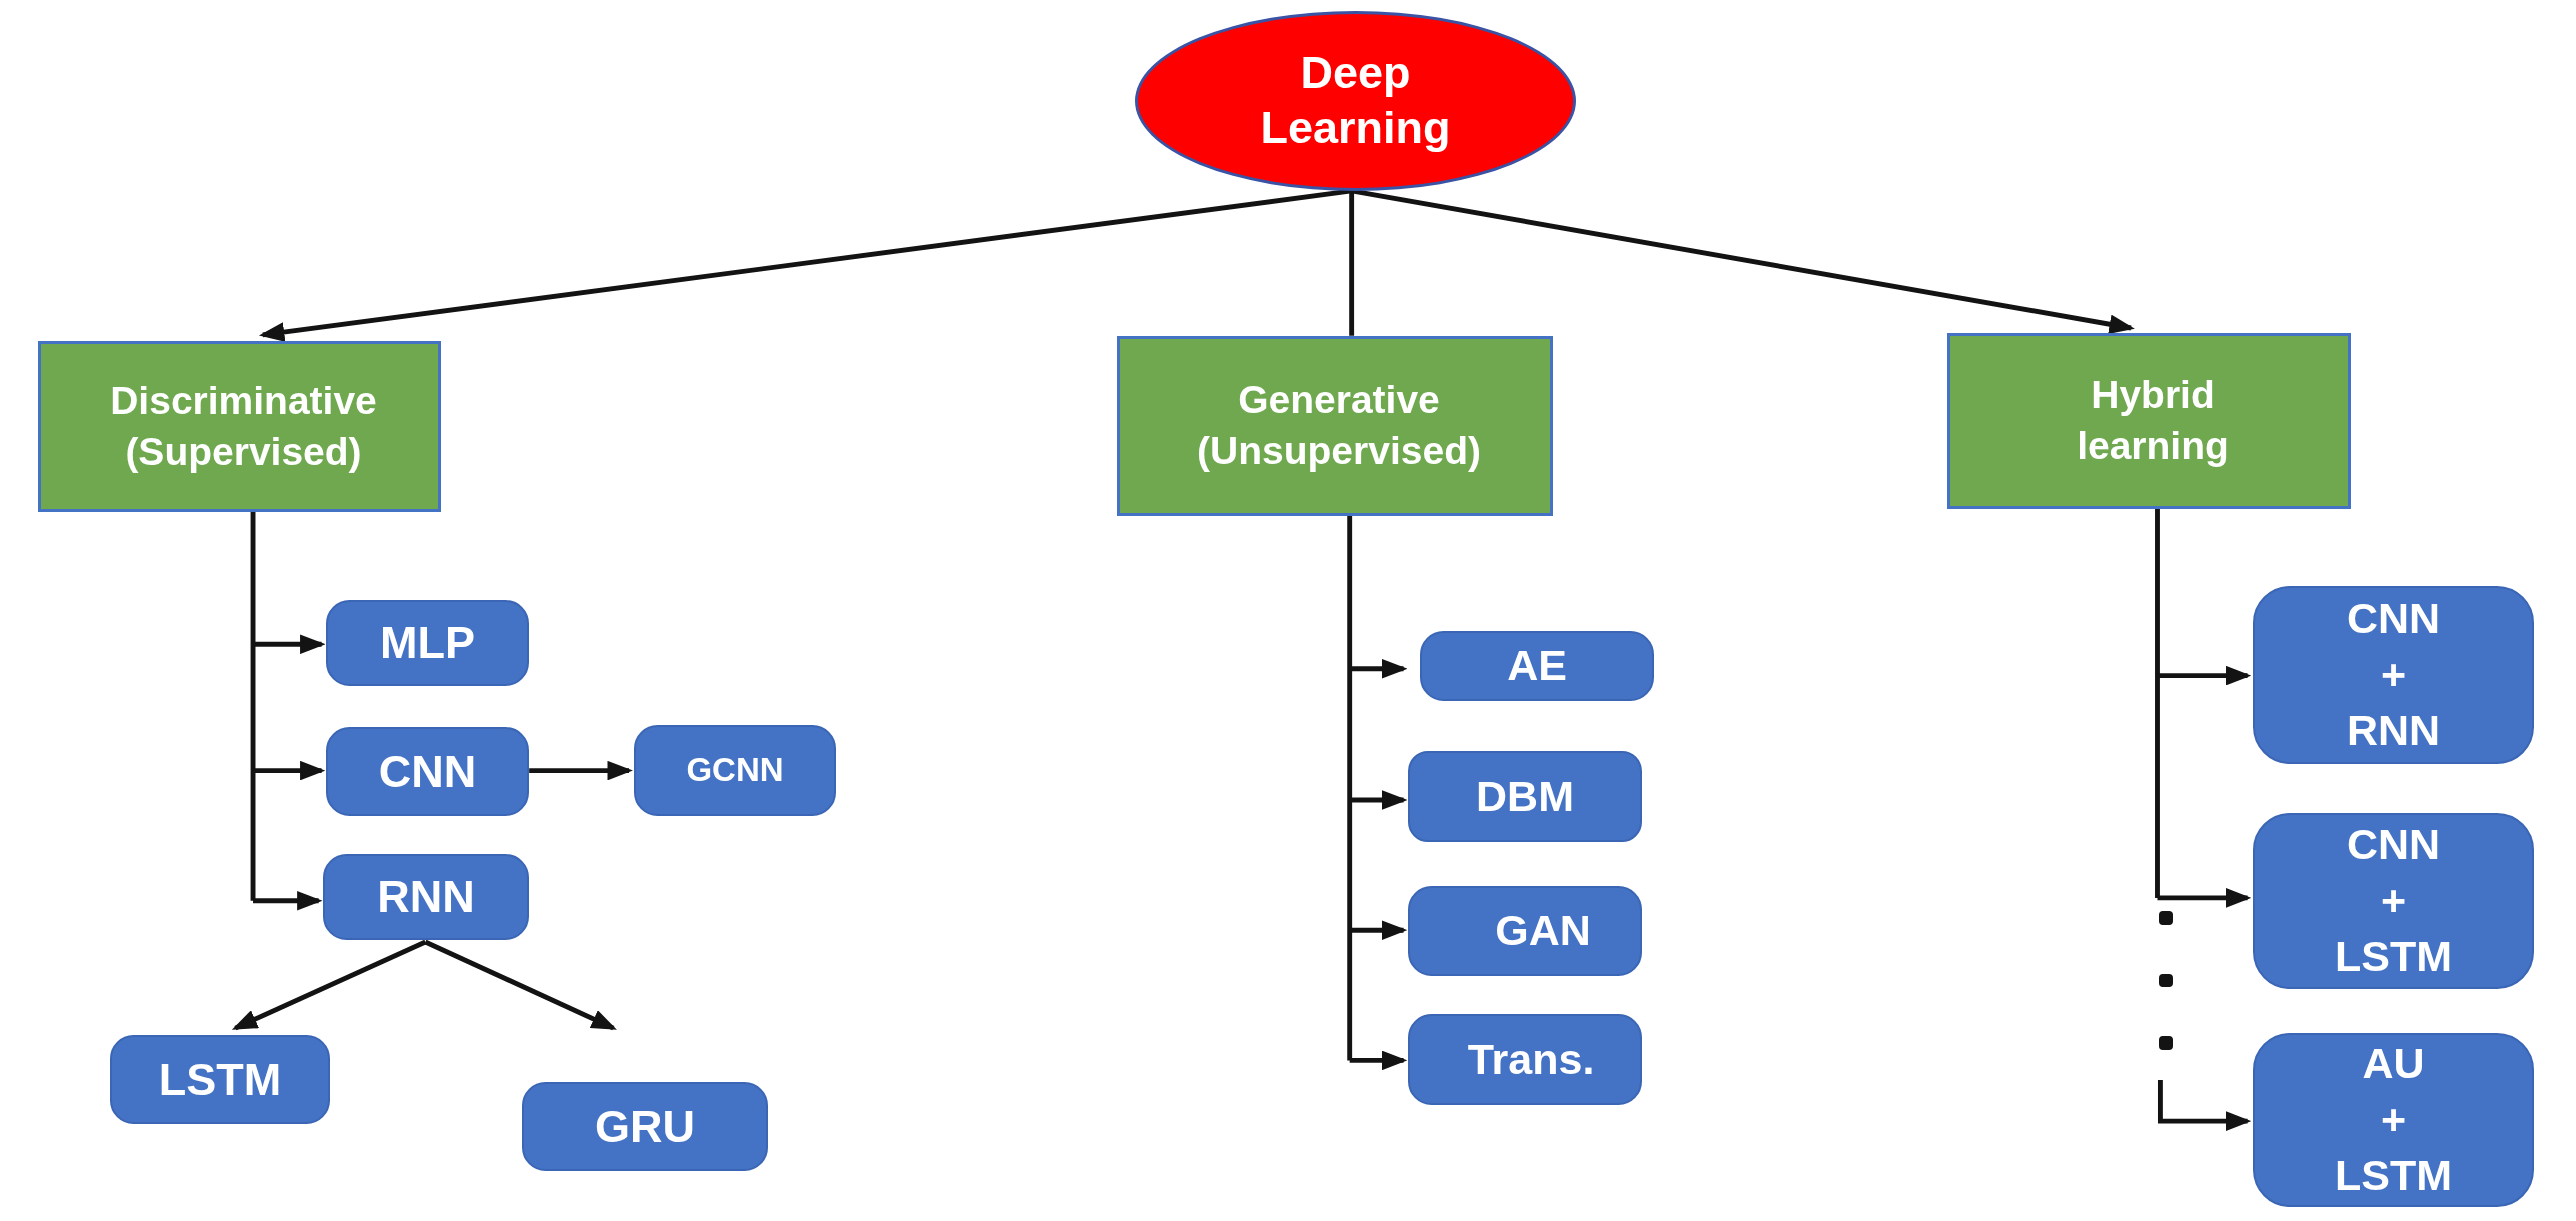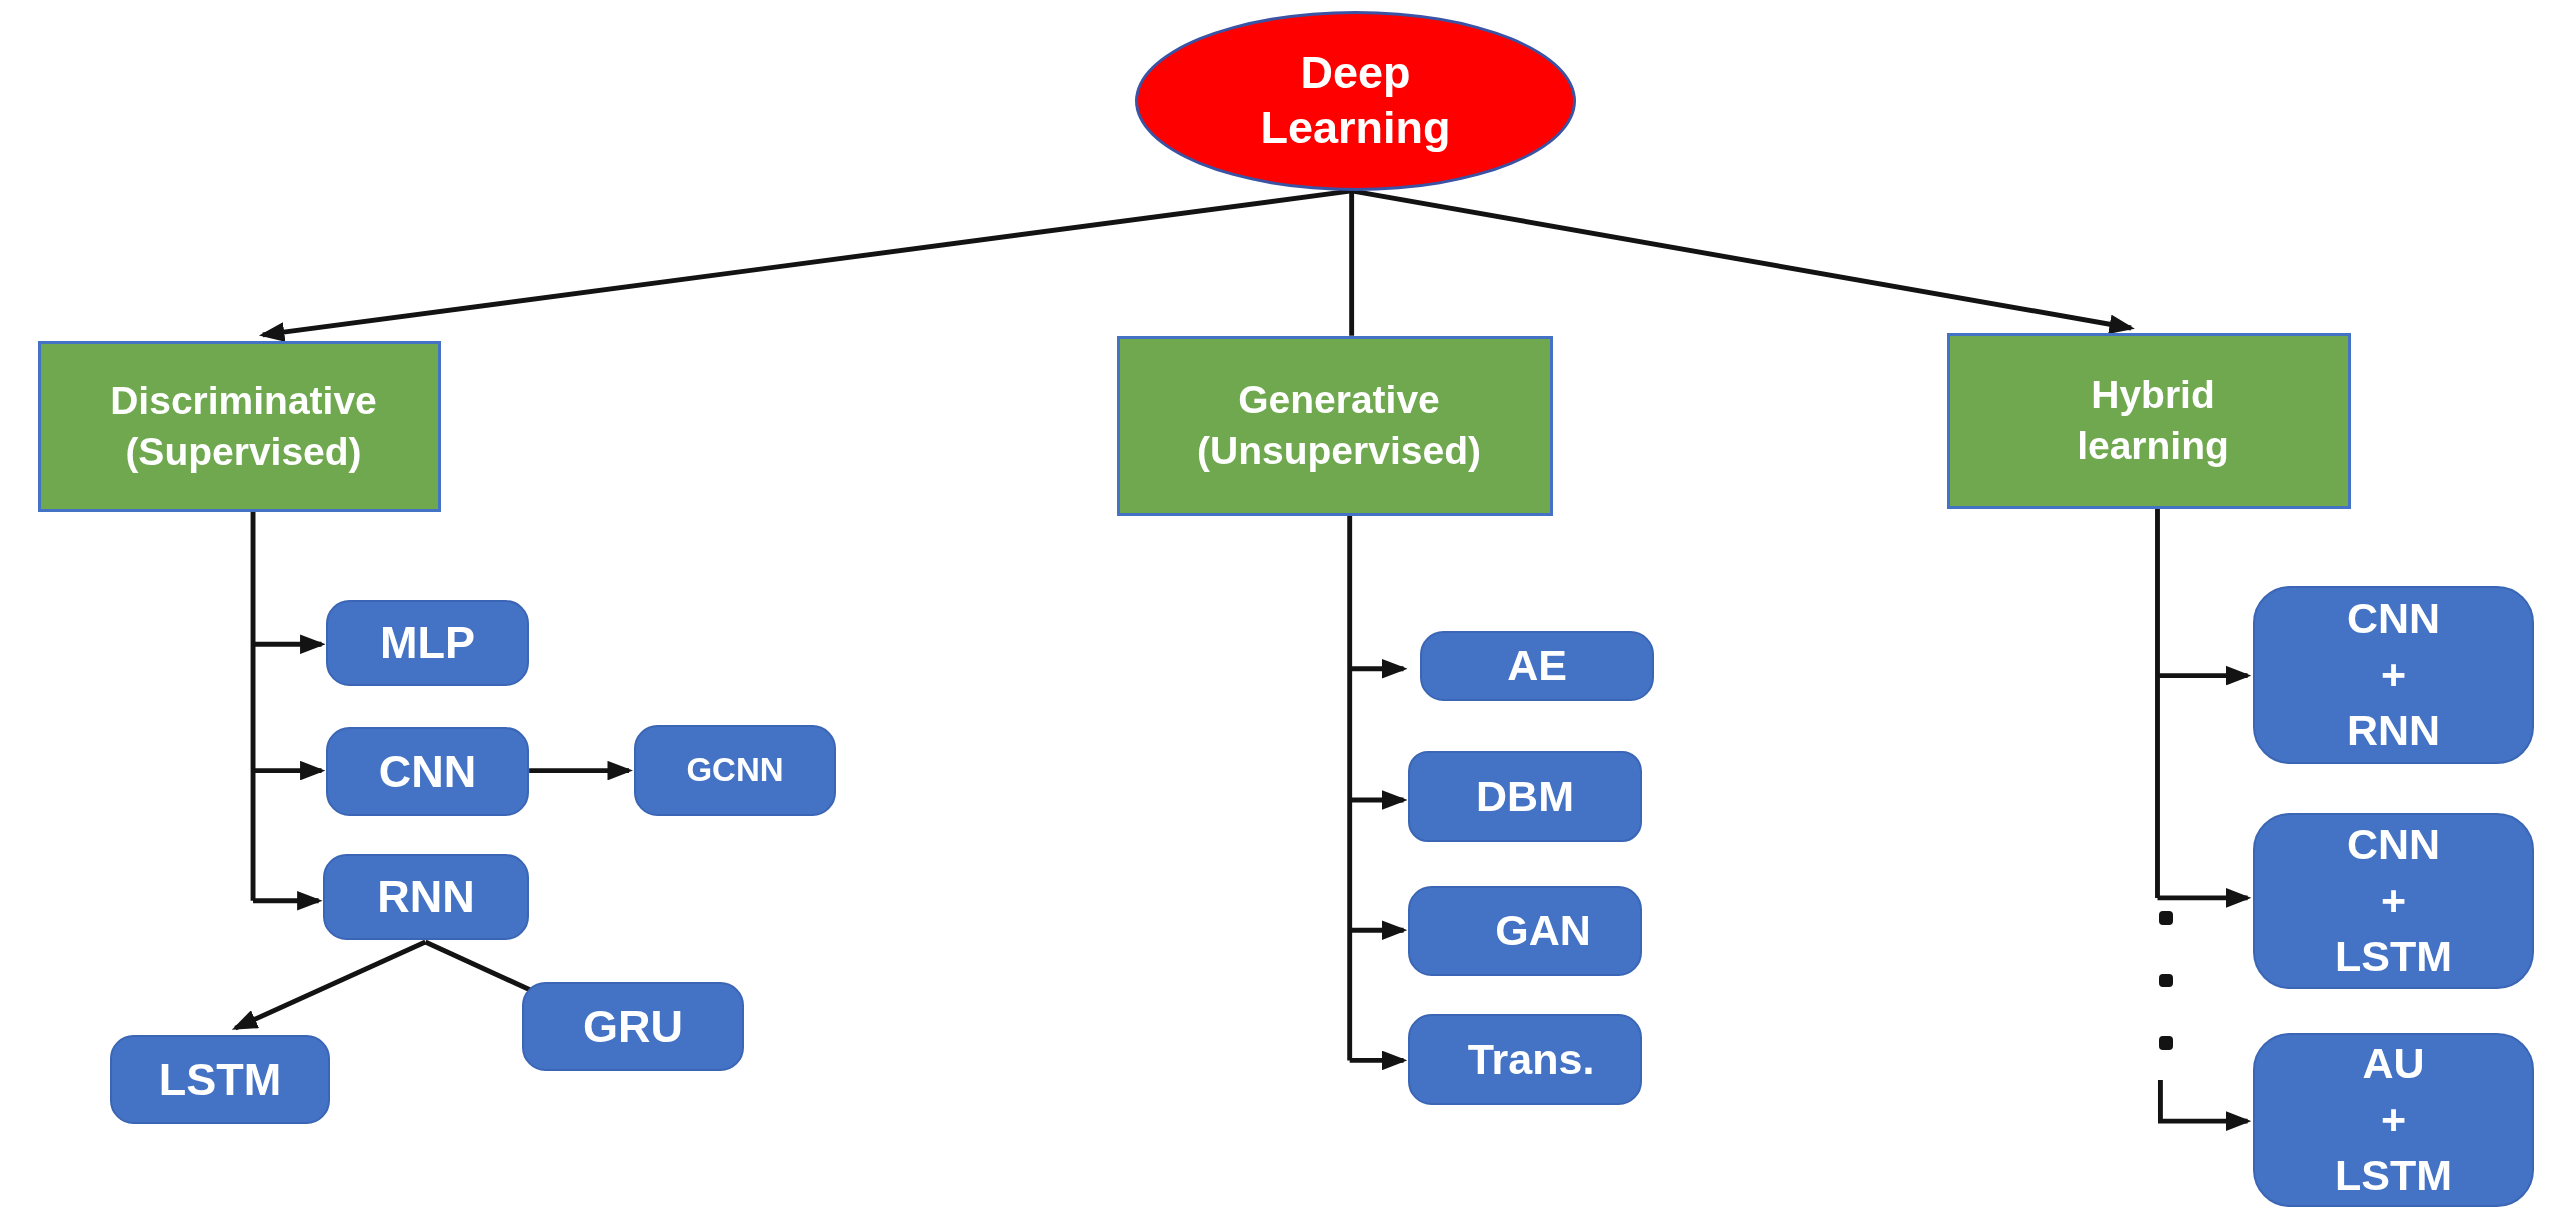--- a/index.html
+++ b/index.html
@@ -124,21 +124,21 @@
   <div class="node leaf" style="left:326px; top:600px; width:203px; height:86px;">MLP</div>
 
   <div class="node leaf" style="left:326px; top:727px; width:203px; height:89px;">CNN</div>
 
   <div class="node leaf leaf-sm" style="left:634px; top:725px; width:202px; height:91px;">GCNN</div>
 
   <div class="node leaf" style="left:323px; top:854px; width:206px; height:86px;">RNN</div>
 
   <div class="node leaf" style="left:110px; top:1035px; width:220px; height:89px;">LSTM</div>
 
-  <div class="node leaf" style="left:522px; top:982px; width:222px; height:89px;">GRU</div>
+  <div class="node leaf" style="left:522px; top:1082px; width:246px; height:89px;">GRU</div>
 
   <div class="node leaf leaf-mid" style="left:1408px; top:631px; width:234px; height:70px;margin-left:12px;">AE</div>
 
   <div class="node leaf leaf-mid" style="left:1408px; top:751px; width:234px; height:91px;border-radius:20px;">DBM</div>
 
   <div class="node leaf leaf-mid" style="left:1408px; top:886px; width:234px; height:90px;padding-left:36px;">GAN</div>
 
   <div class="node leaf leaf-mid" style="left:1408px; top:1014px; width:234px; height:91px;padding-left:12px;">Trans.</div>
 
   <div class="node leaf leaf-big" style="left:2253px; top:586px; width:281px; height:178px;">CNN

